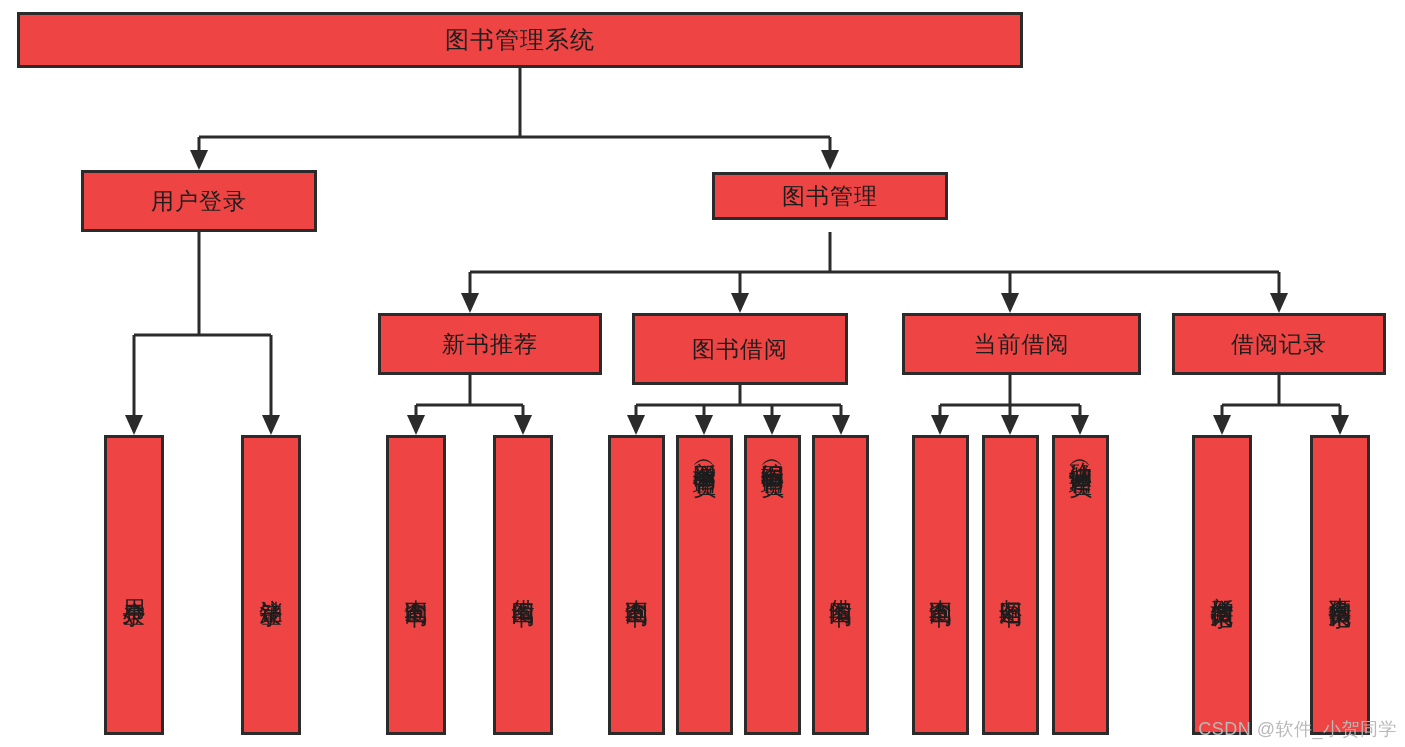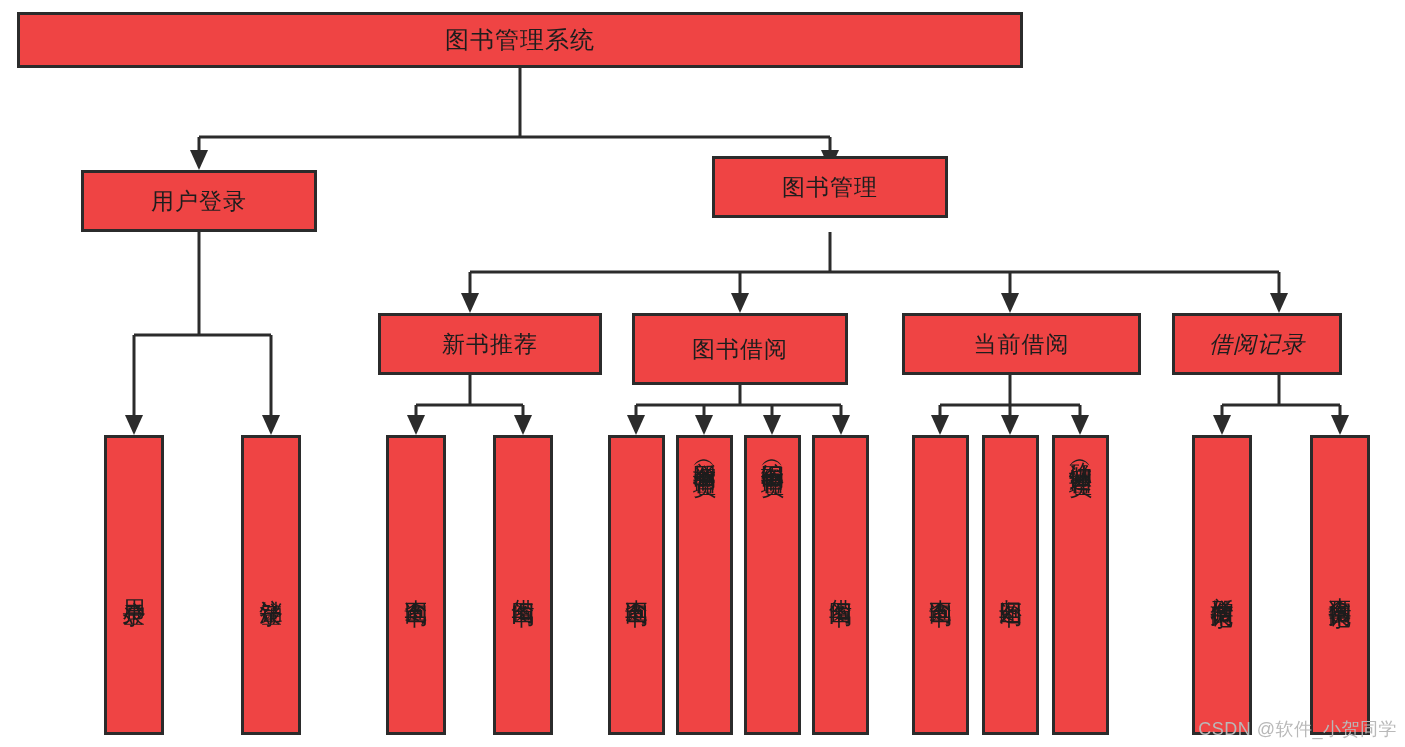--- a/index.html
+++ b/index.html
@@ -119,29 +119,29 @@
     <line x1="1222" y1="405" x2="1222" y2="417"></line>
     <polygon points="1213,415 1231,415 1222,435"></polygon>
     <line x1="1340" y1="405" x2="1340" y2="417"></line>
     <polygon points="1331,415 1349,415 1340,435"></polygon>
   </svg>
 
   <div class="node h root" style="left:17px;top:12px;width:1006px;height:56px;">图书管理系统</div>
 
   <div class="node h" style="left:81px;top:170px;width:236px;height:62px;">用户登录</div>
 
-  <div class="node h" style="left:712px;top:156px;width:236px;height:62px;">图书管理</div>
+  <div class="node h" style="left:712px;top:172px;width:236px;height:48px;">图书管理</div>
 
   <div class="node h" style="left:378px;top:313px;width:224px;height:62px;text-align:center;">新书推荐</div>
 
   <div class="node h" style="left:632px;top:313px;width:216px;height:72px;">图书借阅</div>
 
   <div class="node h" style="left:902px;top:313px;width:239px;height:62px;">当前借阅</div>
 
-  <div class="node h" style="left:1172px;top:313px;width:170px;height:62px;font-style:italic;">借阅记录</div>
+  <div class="node h" style="left:1172px;top:313px;width:214px;height:62px;">借阅记录</div>
 
   <div class="node v mid" style="left:104px;top:435px;width:60px;height:300px;">用户登录</div>
   <div class="node v mid" style="left:241px;top:435px;width:60px;height:300px;">注销登录</div>
 
   <div class="node v mid" style="left:386px;top:435px;width:60px;height:300px;">查询图书</div>
   <div class="node v mid" style="left:493px;top:435px;width:60px;height:300px;">借阅图书</div>
 
   <div class="node v mid" style="left:608px;top:435px;width:57px;height:300px;">查询图书</div>
   <div class="node v" style="left:676px;top:435px;width:57px;height:300px;">新增图书（管理员）</div>
   <div class="node v" style="left:744px;top:435px;width:57px;height:300px;">编辑图书（管理员）</div>

